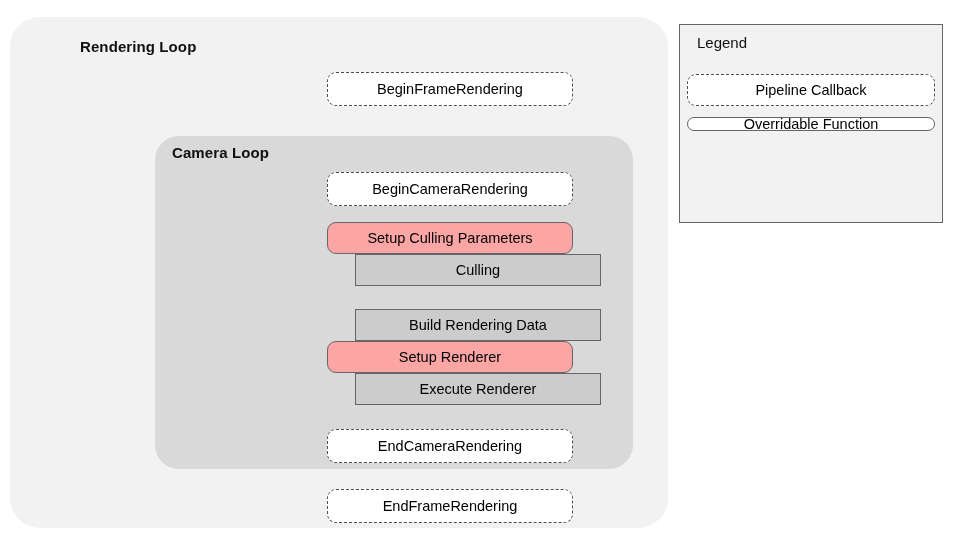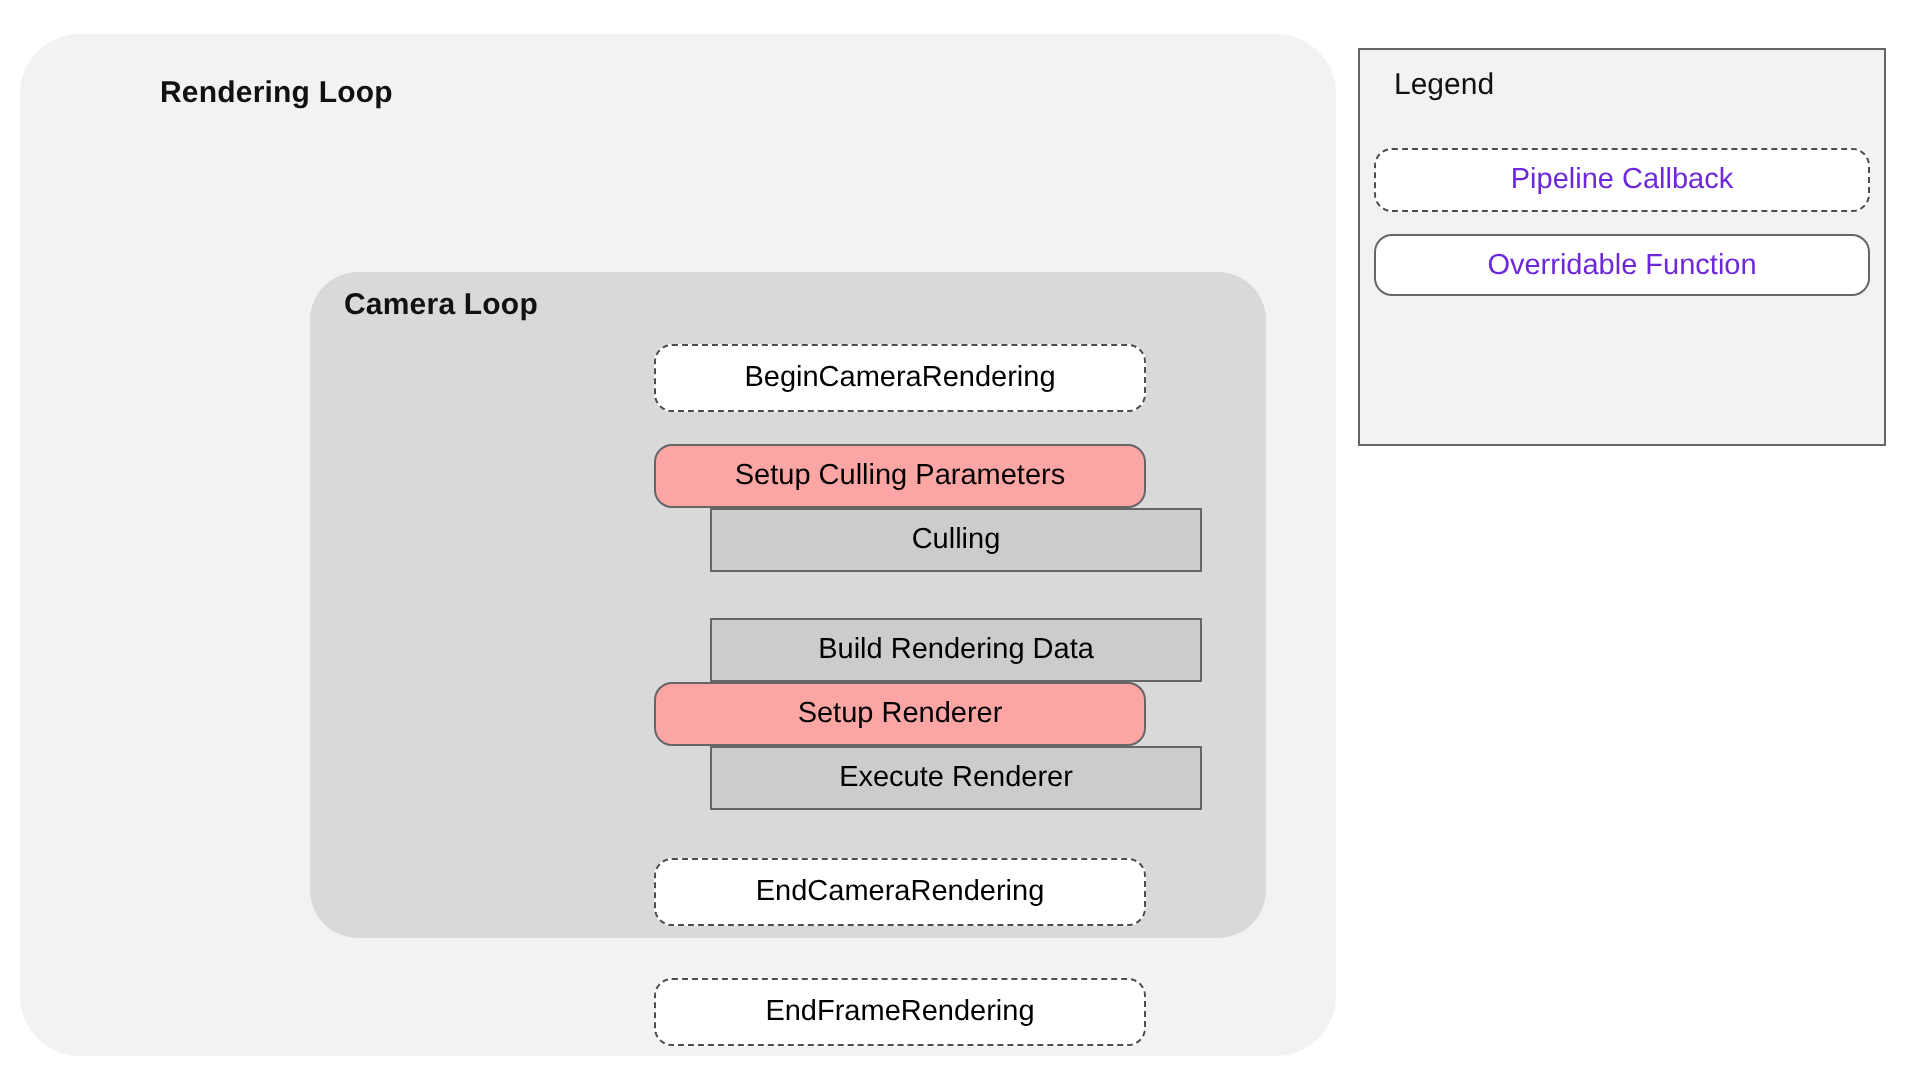--- a/index.html
+++ b/index.html
@@ -113,53 +113,54 @@
   }
   .legend-item {
     position: absolute;
     left: 687px;
     width: 248px;
     box-sizing: border-box;
     display: flex;
     align-items: center;
     justify-content: center;
     font-size: 14.5px;
-    color: #6d28d9;
+    color: #000000;
     white-space: nowrap;
   }
   .legend-item.callback {
     background: #ffffff;
     border: 1.4px dashed #4d4d4d;
     border-radius: 9px;
     height: 32px;
   }
   .legend-item.overridable {
     background: #ffffff;
     border: 1.4px solid #666666;
     border-radius: 9px;
-    height: 31px;
+    height: 14px;
   }
   .legend-item.internal {
     background: #cccccc;
     border: 1.4px solid #666666;
     border-radius: 0;
     height: 31px;
   }
 </style>
 </head>
 <body>
 
 <div id="canvas">
 
   <div class="outer-loop"></div>
   <div class="container-title outer-title">Rendering Loop</div>
 
   <div class="inner-loop"></div>
   <div class="container-title inner-title">Camera Loop</div>
 
+  <div class="node callback" style="top:72px">BeginFrameRendering</div>
 
   <div class="node callback" style="top:172px">BeginCameraRendering</div>
 
   <div class="node overridable" style="top:222px">Setup Culling Parameters</div>
 
   <div class="node internal" style="top:254px">Culling</div>
 
   <div class="node internal" style="top:309px">Build Rendering Data</div>
 
   <div class="node overridable" style="top:341px">Setup Renderer</div>

